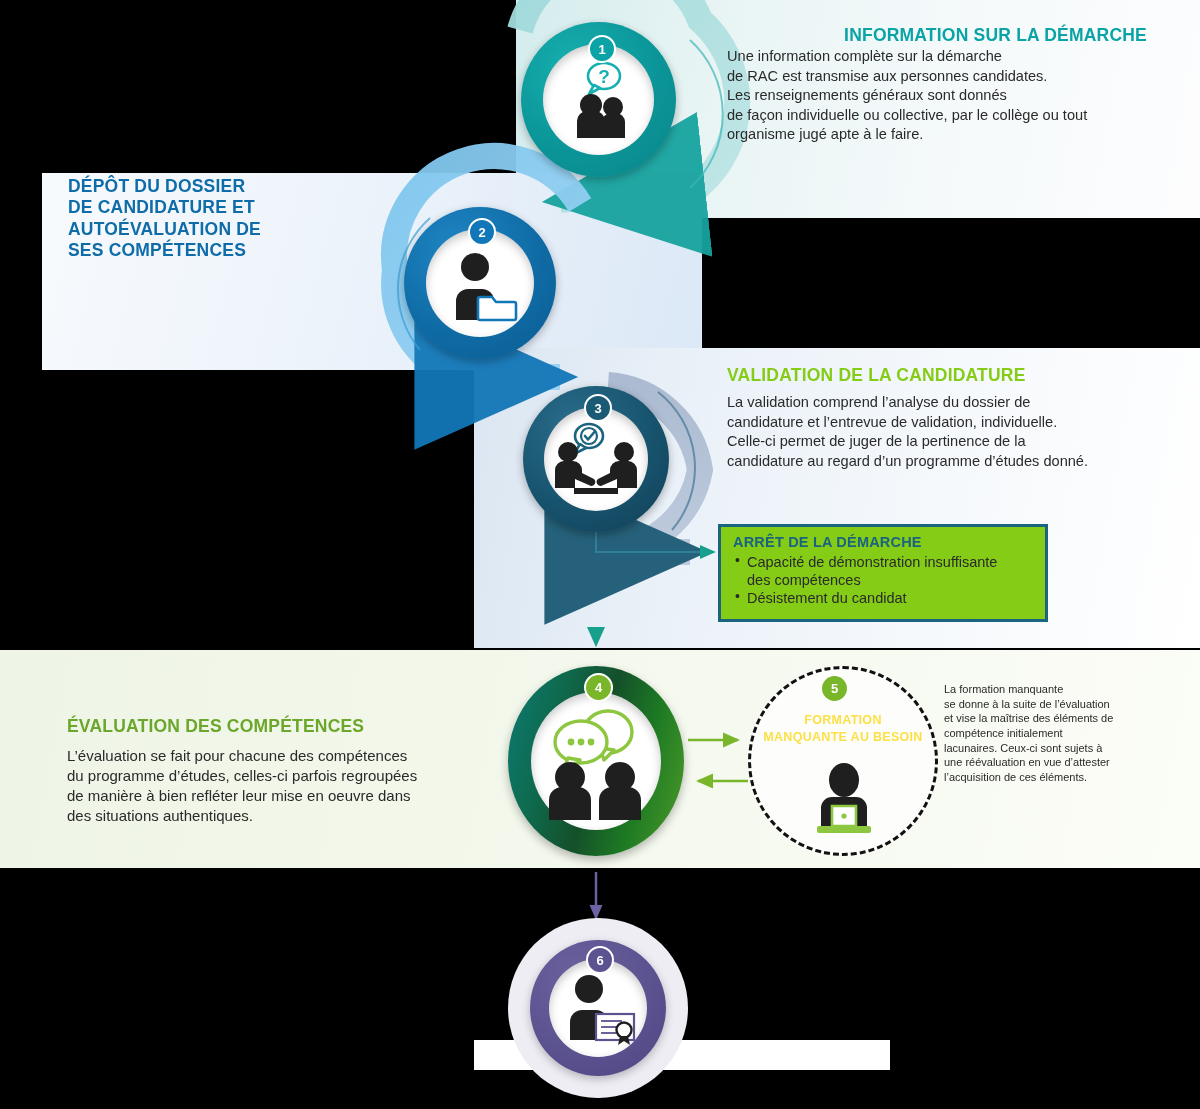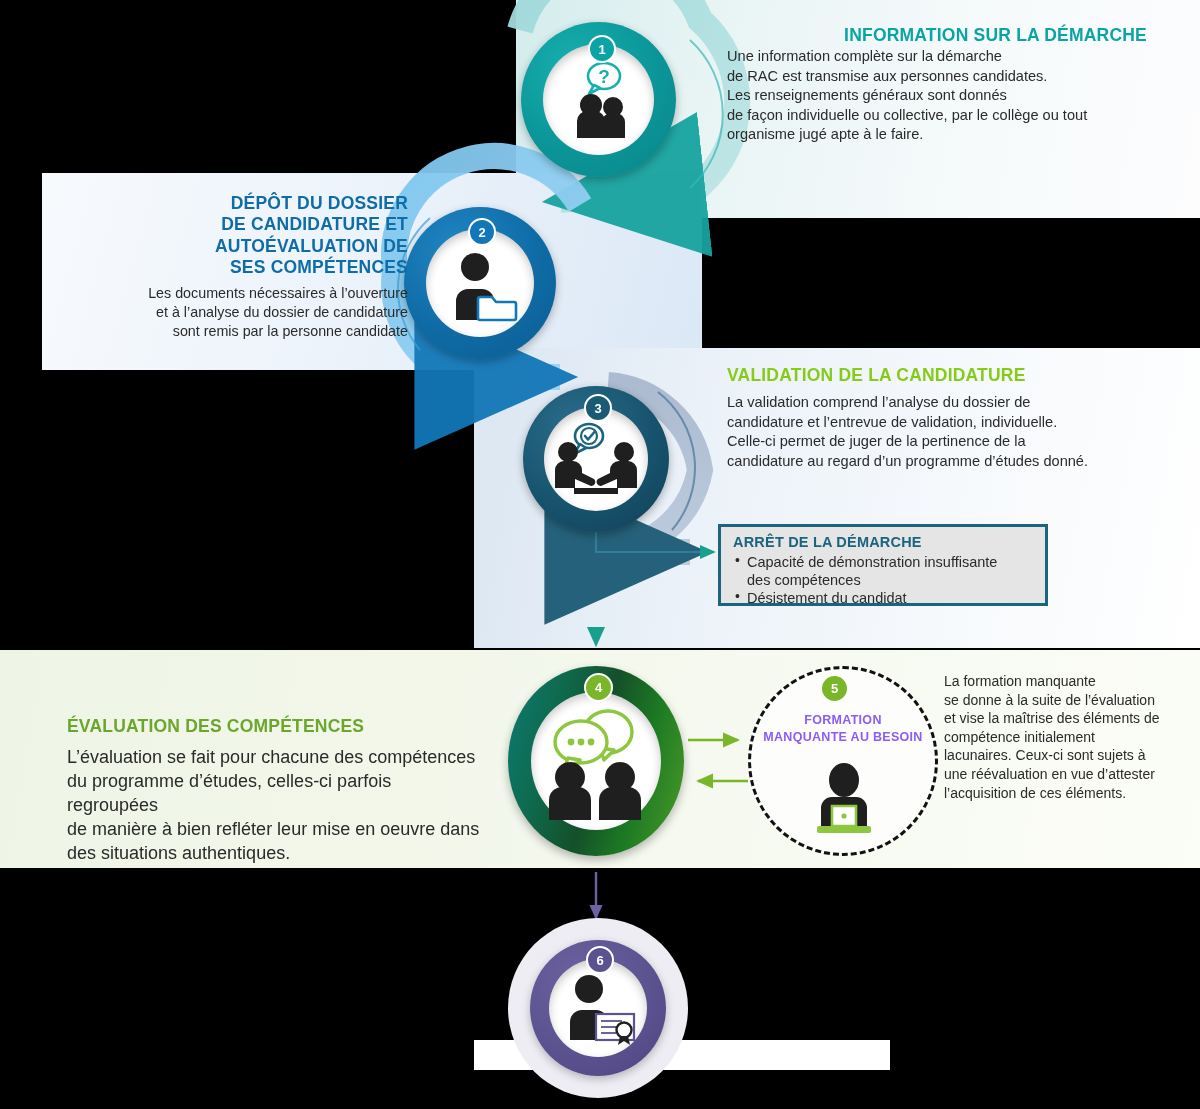--- a/index.html
+++ b/index.html
@@ -26,32 +26,32 @@
         box-shadow:inset 0 4px 10px rgba(0,0,0,.22);}
   .badge{position:absolute;border-radius:50%;display:flex;align-items:center;
          justify-content:center;color:#fff;font-weight:700;z-index:9;}
 
   
   .title{font-weight:700;letter-spacing:.2px;line-height:1.22;}
   .body{color:#2a2a2a;line-height:1.33;}
   .tx{position:absolute;}
 
   
-  #arret-box{position:absolute;left:718px;top:524px;width:330px;height:82px;
-     background:#e5e5e5;border:3px solid #1b6480;box-sizing:border-box;padding:7px 12px 6px 12px;}
+  #arret-box{position:absolute;left:718px;top:524px;width:330px;height:98px;
+     background:#84cc16;border:3px solid #1b6480;box-sizing:border-box;padding:7px 12px 6px 12px;}
   #arret-box .title{color:#1b6480;font-size:14.5px;margin-bottom:1px;}
   #arret-box ul{list-style:none;margin:0;padding:0;}
   #arret-box li{font-size:14.5px;color:#2a2a2a;line-height:1.25;padding-left:14px;position:relative;}
   #arret-box li:before{content:"\2022";position:absolute;left:2px;top:-1px;font-size:14px;}
 
   
   #dash5{position:absolute;left:748px;top:666px;width:190px;height:190px;border-radius:50%;
      border:3px dashed #111;background:#fdfefb;box-sizing:border-box;}
   #formation-label{position:absolute;left:748px;top:712px;width:190px;text-align:center;
-     font-weight:700;font-size:12.5px;color:#8b5cf6;line-height:1.35;letter-spacing:.3px;}
+     font-weight:700;font-size:12.5px;color:#fde047;line-height:1.35;letter-spacing:.3px;}
 
   svg{display:block;overflow:visible;}
   .arrow-layer{position:absolute;left:0;top:0;width:1200px;height:1109px;pointer-events:none;}
 </style>
 </head>
 <body>
 
 <div id="stage">
 
   <div class="band" id="band1"></div>
@@ -150,28 +150,25 @@
          radial-gradient(circle at 35% 28%, #1f86c4 0%, #0f6ba5 55%, #0c5c91 100%);
          box-shadow:0 3px 9px rgba(0,0,0,.28);"></div>
     <div class="disc" style="left:426px;top:229px;width:108px;height:108px;"></div>
     <div class="badge" style="left:468px;top:218px;width:24px;height:24px;background:#1277B8;border:2px solid #fff;font-size:13px;">2</div>
     <svg style="position:absolute;left:448px;top:250px;" width="70" height="72" viewBox="0 0 70 72">
       <circle cx="27" cy="17" r="14" fill="#1f1f1f"></circle>
       <path d="M8,70 v-19 a12,12 0 0 1 12,-12 h14 a12,12 0 0 1 12,12 v19 z" fill="#1f1f1f"></path>
       <path d="M32,47 h12 l4,5 h18 a2,2 0 0 1 2,2 v14 a2,2 0 0 1 -2,2 h-34 a2,2 0 0 1 -2,-2 v-19 a2,2 0 0 1 2,-2z" fill="#fff" stroke="#1277B8" stroke-width="2.6" stroke-linejoin="round"></path>
     </svg>
   </div>
-  <div class="tx" style="left:68px;top:193px;width:340px;text-align:right;">
+  <div class="tx" style="left:68px;top:176px;width:340px;">
     <div class="title" style="color:#0e6ca8;font-size:17.5px;white-space:pre-line;">DÉPÔT DU DOSSIER
 DE CANDIDATURE ET
 AUTOÉVALUATION DE
 SES COMPÉTENCES</div>
-    <div class="body" style="font-size:14.3px;margin-top:6px;white-space:pre-line;">Les documents nécessaires à l’ouverture
-et à l’analyse du dossier de candidature
-sont remis par la personne candidate</div>
   </div>
 
   <div class="node">
     <div class="ring" style="left:523px;top:386px;width:146px;height:146px;background:
          radial-gradient(circle at 35% 28%, #2a6d8c 0%, #17536d 55%, #123f56 100%);
          box-shadow:0 3px 9px rgba(0,0,0,.3);"></div>
     <div class="disc" style="left:544px;top:407px;width:104px;height:104px;"></div>
     <div class="badge" style="left:584px;top:394px;width:24px;height:24px;background:#1b5a74;border:2px solid #fff;font-size:13px;">3</div>
     <svg style="position:absolute;left:552px;top:418px;" width="88" height="80" viewBox="0 0 88 80">
       <ellipse cx="37" cy="18" rx="14" ry="12" fill="#fff" stroke="#1b6480" stroke-width="2.6"></ellipse>
@@ -219,39 +216,39 @@
       <circle cx="41" cy="42" r="3.4" fill="#8dc63f"></circle>
       <circle cx="51" cy="42" r="3.4" fill="#8dc63f"></circle>
       <circle cx="30" cy="77" r="15" fill="#1f1f1f"></circle>
       <circle cx="80" cy="77" r="15" fill="#1f1f1f"></circle>
       <path d="M9,120 v-20 a13,13 0 0 1 13,-13 h16 a13,13 0 0 1 13,13 v20 z" fill="#1f1f1f"></path>
       <path d="M59,120 v-20 a13,13 0 0 1 13,-13 h16 a13,13 0 0 1 13,13 v20 z" fill="#1f1f1f"></path>
     </svg>
   </div>
   <div class="tx" style="left:67px;top:716px;width:420px;">
     <div class="title" style="color:#6aa72a;font-size:17.5px;">ÉVALUATION DES COMPÉTENCES</div>
-    <div class="body" style="font-size:18px;margin-top:9px;white-space:pre-line;">L’évaluation se fait pour chacune des compétences
+    <div class="body" style="font-size:15px;margin-top:9px;white-space:pre-line;">L’évaluation se fait pour chacune des compétences
 du programme d’études, celles-ci parfois regroupées
 de manière à bien refléter leur mise en oeuvre dans
 des situations authentiques.</div>
   </div>
 
   <div id="dash5"></div>
   <div class="badge" style="left:820px;top:674px;width:25px;height:25px;background:#7AB629;border:2px solid #fdfefb;font-size:13px;">5</div>
   <div id="formation-label" style="white-space:pre-line;">FORMATION
 MANQUANTE AU BESOIN</div>
   <svg style="position:absolute;left:805px;top:762px;" width="78" height="78" viewBox="0 0 78 78">
     <ellipse cx="39" cy="18" rx="15" ry="17" fill="#1f1f1f"></ellipse>
     <path d="M16,66 v-20 a11,11 0 0 1 11,-11 h24 a11,11 0 0 1 11,11 v20 z" fill="#1f1f1f"></path>
     <path d="M27,44 h24 v20 h-24 z" fill="#fff" stroke="#8dc63f" stroke-width="2.6"></path>
     <circle cx="39" cy="54" r="2.6" fill="#8dc63f"></circle>
     <rect x="12" y="64" width="54" height="7" rx="2" fill="#8dc63f"></rect>
   </svg>
   <div class="tx" style="left:944px;top:672px;width:250px;">
-    <div class="body" style="font-size:14px;white-space:pre-line;">La formation manquante
+    <div class="body" style="font-size:11px;white-space:pre-line;margin-top:10px;">La formation manquante
 se donne à la suite de l’évaluation
 et vise la maîtrise des éléments de
 compétence initialement
 lacunaires. Ceux-ci sont sujets à
 une réévaluation en vue d’attester
 l’acquisition de ces éléments.</div>
   </div>
 
   <div class="node">
     <div class="outer-halo" style="left:508px;top:918px;width:180px;height:180px;background:#efedf4;"></div>

